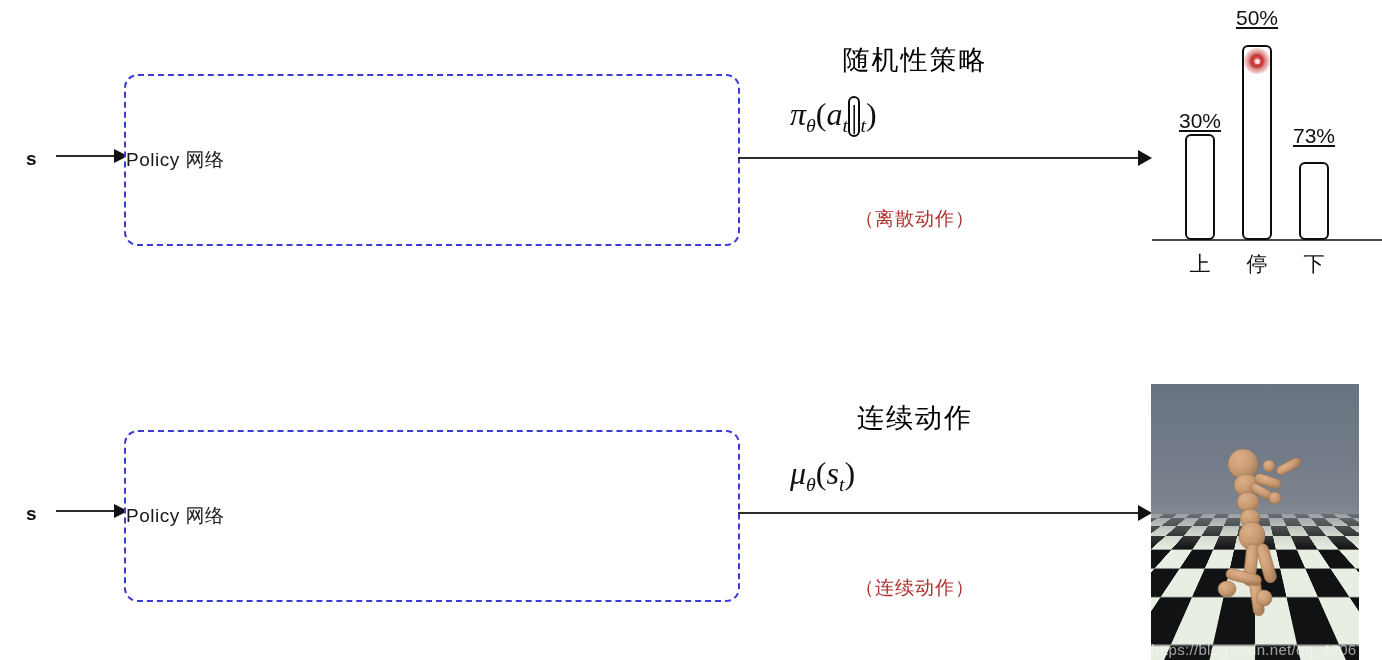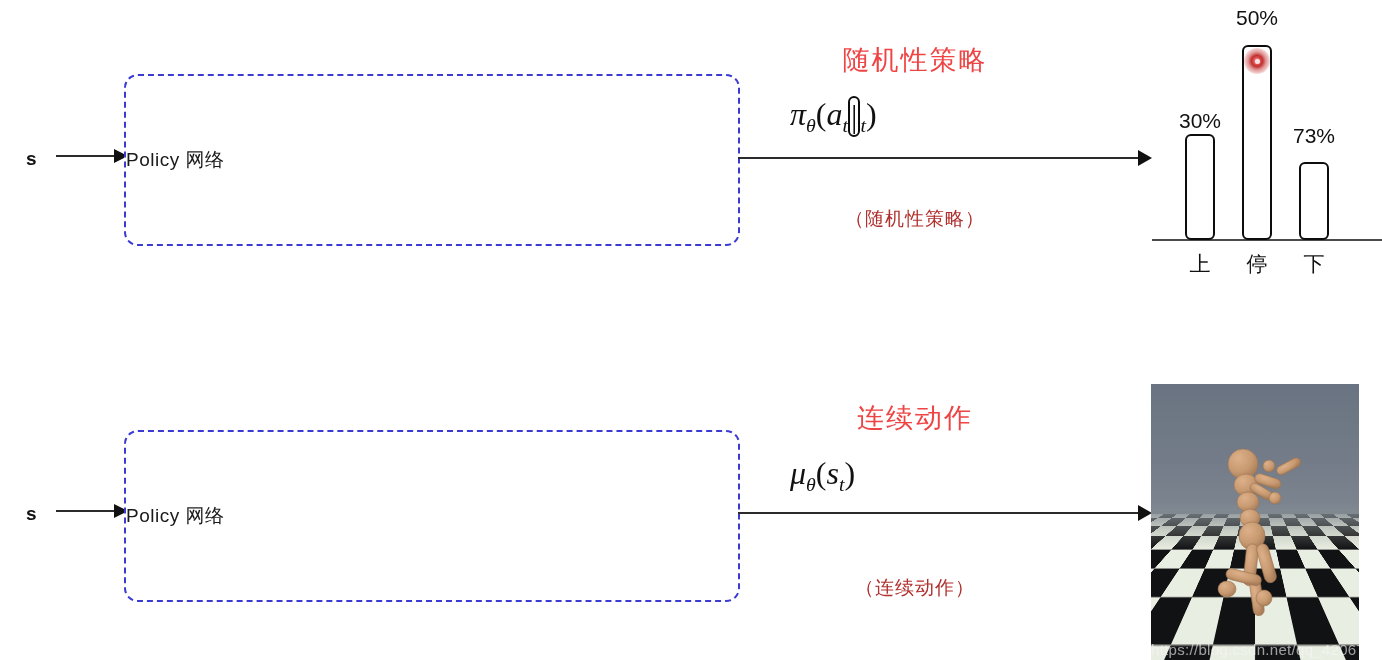--- a/index.html
+++ b/index.html
@@ -47,21 +47,21 @@
     letter-spacing: .5px;
   }
 
   
   .arrow-svg { display: block; overflow: visible; }
 
   
   .policy-kind {
     font-family: Liberation Sans, sans-serif;
     font-size: 27px;
-    color: #ef4444;
+    color: #000000;
     letter-spacing: 2px;
     white-space: nowrap;
     text-align: center;
   }
   .policy-formula {
     font-family: "Liberation Serif", "DejaVu Serif", serif;
     font-style: italic;
     font-size: 32px;
     color: #111;
     white-space: nowrap;
@@ -102,20 +102,21 @@
     border-radius: 6px;
     box-sizing: border-box;
   }
   .bar-value {
     position: absolute;
     font-family: "Liberation Sans", sans-serif;
     font-size: 21px;
     color: #111;
     text-align: center;
     white-space: nowrap;
+    text-decoration: underline;
   }
   .bar-cat {
     position: absolute;
     font-family: "Liberation Sans", sans-serif;
     font-size: 21px;
     color: #111;
     text-align: center;
     white-space: nowrap;
   }
   .selected-dot {
@@ -199,21 +200,21 @@
   <div class="abs policy-box" style="left:124px; top:74px; width:612px; height:168px;">
     <span class="policy-box-label">Policy 网络</span>
   </div>
 
   <div class="abs policy-kind" style="left:790px; top:42px; width:250px;">随机性策略</div>
 
   <div class="abs policy-formula" style="left:790px; top:96px; width:250px;">
     <span>π</span><span class="sub">θ</span><span class="paren">(</span><span>a</span><span class="sub">t</span><span class="bar">|</span><span>s</span><span class="sub">t</span><span class="paren">)</span>
   </div>
 
-  <div class="abs action-kind" style="left:790px; top:206px; width:250px;">（随机性策略）</div>
+  <div class="abs action-kind" style="left:790px; top:206px; width:250px;">（离散动作）</div>
 
   <svg class="abs arrow-svg" style="left:738px; top:146px;" width="414" height="24" viewBox="0 0 414 24">
     <line x1="0" y1="12" x2="400" y2="12" stroke="#2b2b2b" stroke-width="1.8"></line>
     <polygon points="400,4 414,12 400,20" fill="#111111"></polygon>
   </svg>
 
   <div class="bar-chart" style="left:1152px; top:0px; width:230px; height:290px;">
 
     <div class="bar-baseline" style="left:0px; top:239px; width:230px;"></div>
 

